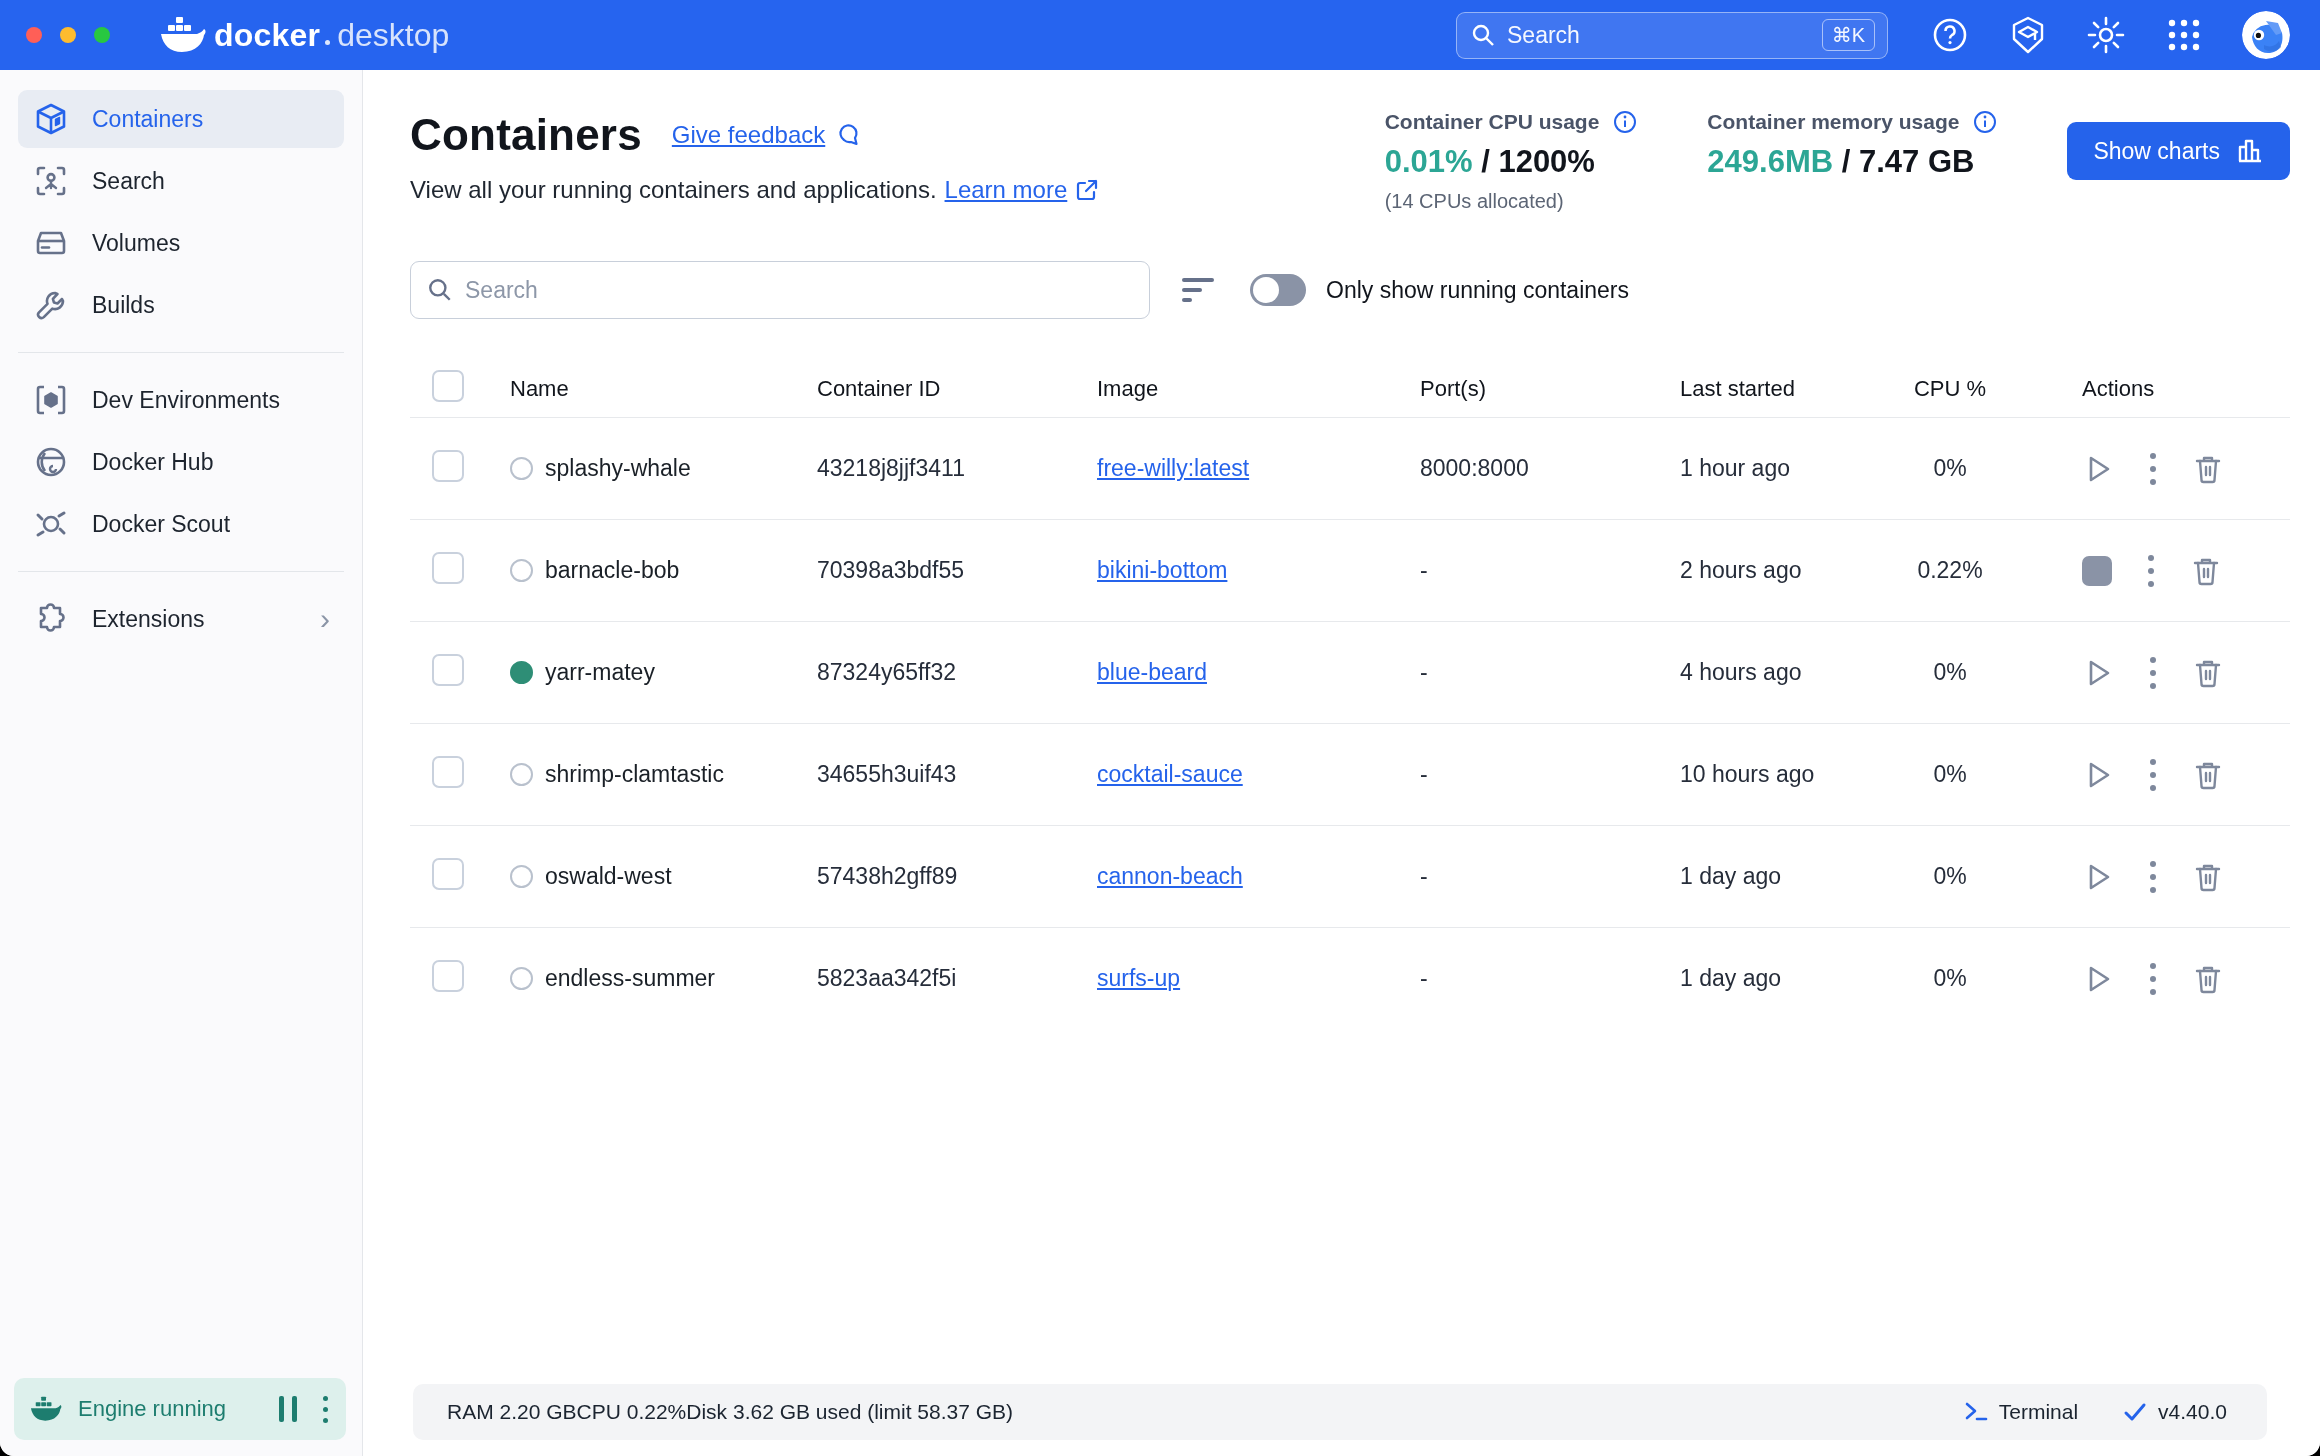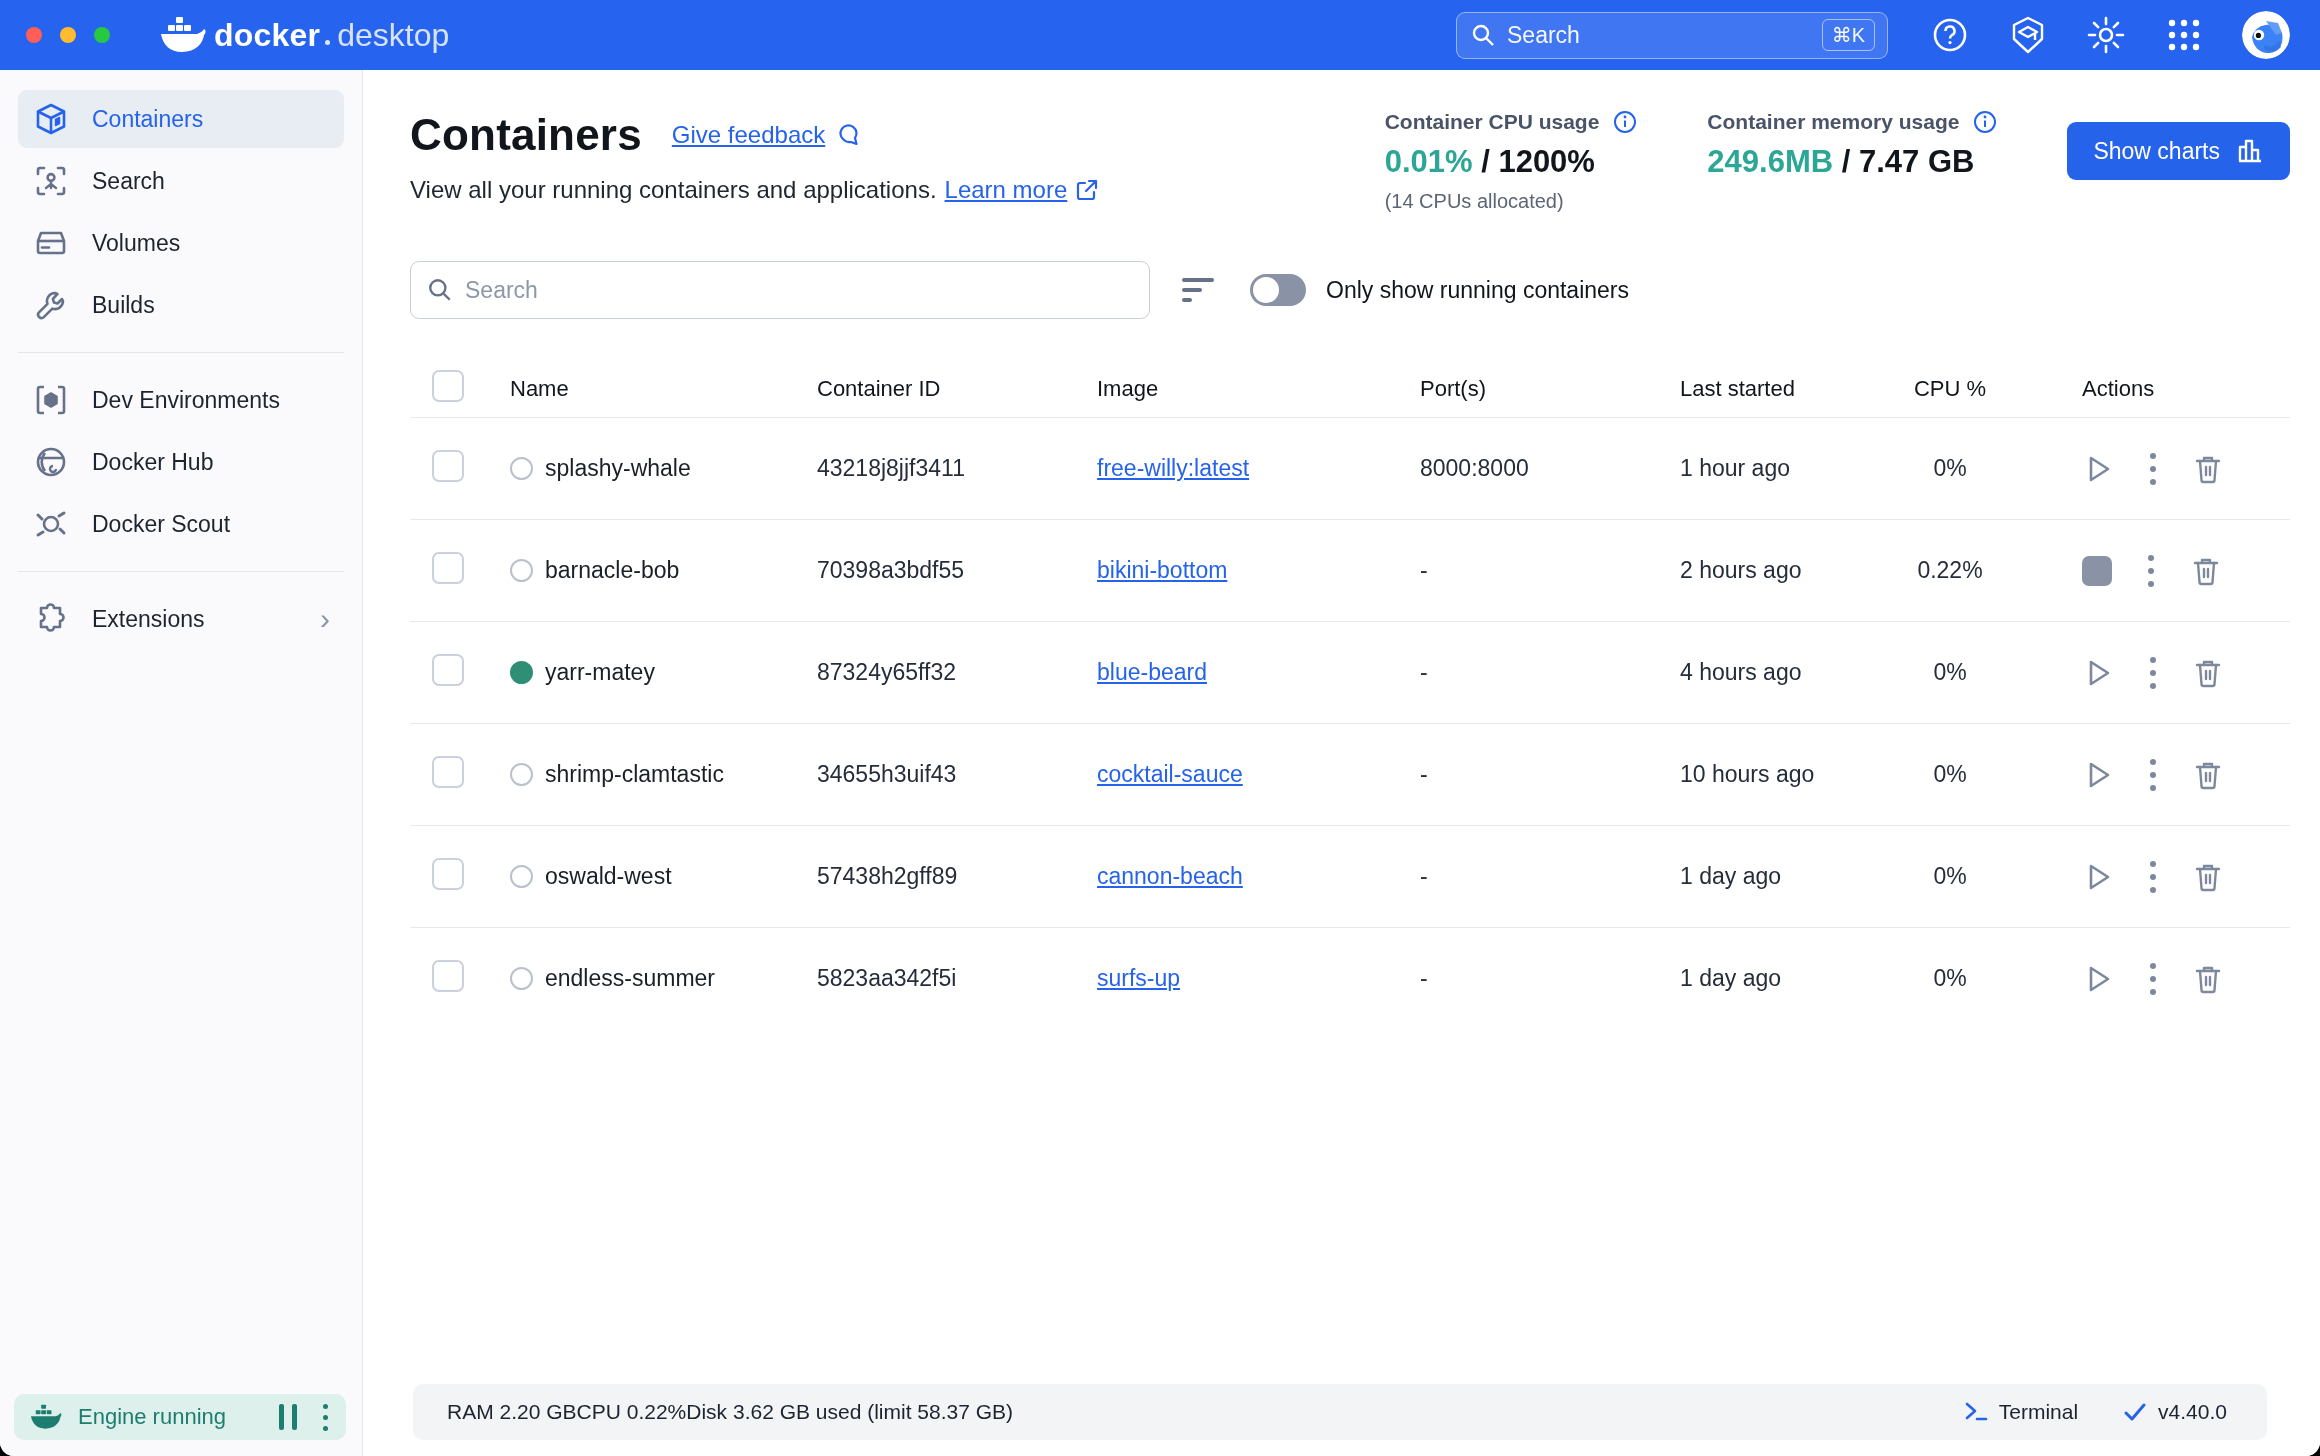--- a/index.html
+++ b/index.html
@@ -26,21 +26,21 @@
   
   .shell { flex:1; display:flex; min-height:0; }
   .sidebar { width:363px; flex:0 0 auto; background:#fafafc; border-right:1px solid #e4e6ea; display:flex; flex-direction:column; padding-top:18px; }
   .nav-item { height:58px; margin:2px 18px; border-radius:9px; display:flex; align-items:center; padding:0 14px 0 16px; cursor:pointer; color:#1d242e; }
   .nav-item .ic { width:34px; height:34px; color:#66718a; display:flex; align-items:center; justify-content:center; }
   .nav-item .lbl { font-size:23px; font-weight:500; margin-left:24px; }
   .nav-item.active { background:#e8ecf3; color:#2563eb; }
   .nav-item.active .ic { color:#2563eb; }
   .nav-div { height:1px; background:#e3e6ea; margin:16px 18px; }
   .chev { margin-left:auto; color:#8b95a7; font-size:30px; }
-  .engine-pill { margin:auto 16px 16px 14px; height:46px; background:#ddf0ec; border-radius:10px; display:flex; align-items:center; padding:0 18px 0 16px; color:#1d7d6f; }
+  .engine-pill { margin:auto 16px 16px 14px; height:62px; background:#ddf0ec; border-radius:10px; display:flex; align-items:center; padding:0 18px 0 16px; color:#1d7d6f; }
   .engine-pill svg.whale { width:32px; height:26px; }
   .engine-pill .etxt { font-size:22px; font-weight:500; margin-left:16px; }
   .pause { margin-left:auto; display:flex; gap:8px; cursor:pointer; }
   .pause i { display:block; width:5px; height:26px; background:#1d7d6f; border-radius:2px; }
   .edots { margin-left:26px; cursor:pointer; display:flex; flex-direction:column; gap:6px; }
   .edots i { width:5px; height:5px; border-radius:50%; background:#1d7d6f; }
 
   .main { flex:1; display:flex; flex-direction:column; min-width:0; background:#fff; }
   .content { padding:40px 30px 0 47px; display:flex; flex-direction:column; flex:1; min-height:0; }
 

